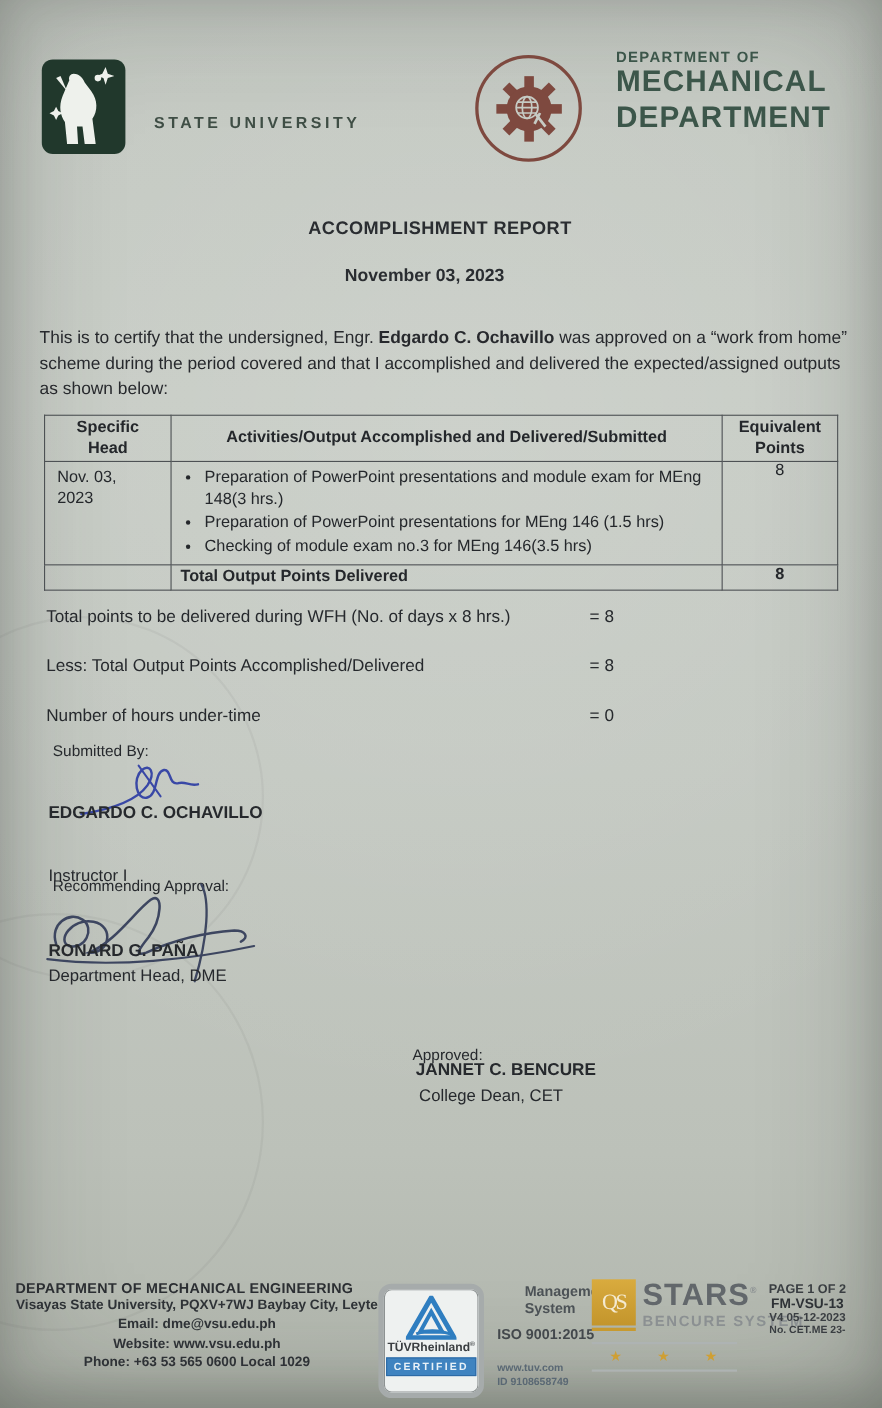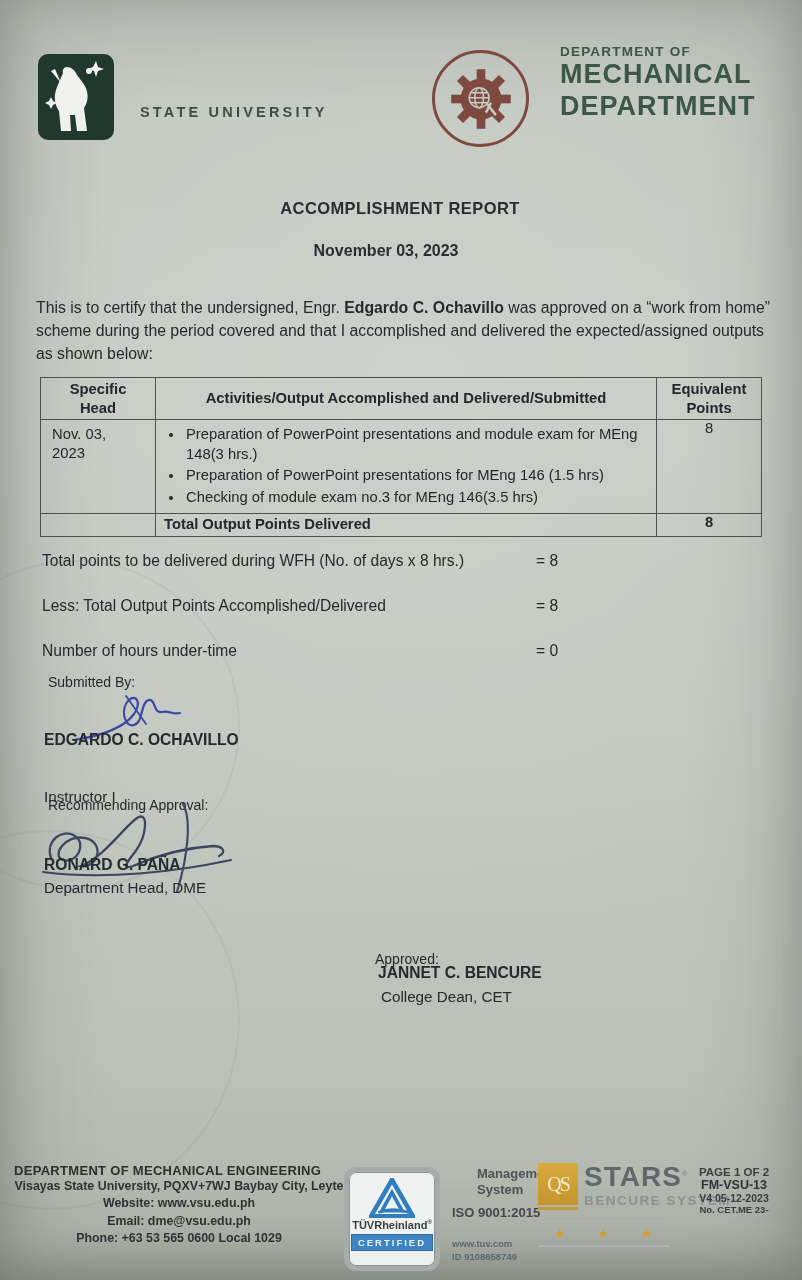--- a/index.html
+++ b/index.html
@@ -203,22 +203,22 @@
   <div class="abs sig-name" style="left:44px; top:856px;">RONARD G. PAÑA</div>
   <div class="abs sig-title" style="left:44px; top:879px;">Department Head, DME</div>
 
   <div class="abs sig-label" style="left:375px; top:951px;">Approved:</div>
   <div class="abs sig-name" style="left:378px; top:964px;">JANNET C. BENCURE</div>
   <div class="abs sig-title" style="left:381px; top:988px;">College Dean, CET</div>
 
   <div class="abs" style="left:14px; top:1163px; width:330px;">
     <div class="f-dept">DEPARTMENT OF MECHANICAL ENGINEERING</div>
     <div class="f-line">Visayas State University, PQXV+7WJ Baybay City, Leyte</div>
+    <div class="f-line">Email: dme@vsu.edu.ph</div>
     <div class="f-line">Website: www.vsu.edu.ph</div>
-    <div class="f-line">Email: dme@vsu.edu.ph</div>
     <div class="f-line">Phone: +63 53 565 0600 Local 1029</div>
   </div>
 
   <div class="abs tuv-box" style="left:344px; top:1167px;">
     <svg width="46" height="40" viewBox="0 0 50 44">
       <path d="M25 2 L48 42 L2 42 Z" fill="none" stroke="#2f7ec0" stroke-width="5"></path>
       <path d="M25 16 L36 36 L14 36 Z" fill="none" stroke="#2f7ec0" stroke-width="4"></path>
       <path d="M10 38 C20 34 32 34 44 38" fill="none" stroke="#2f7ec0" stroke-width="3"></path>
     </svg>
     <div class="tuv-name"><span>TÜVRheinland</span><sup>®</sup></div>

